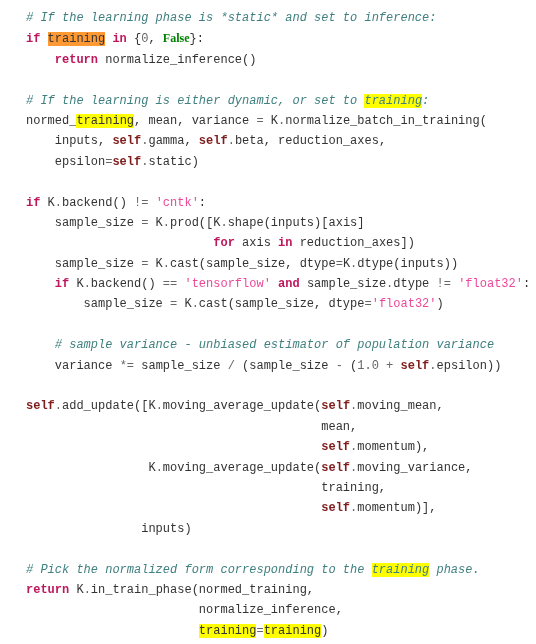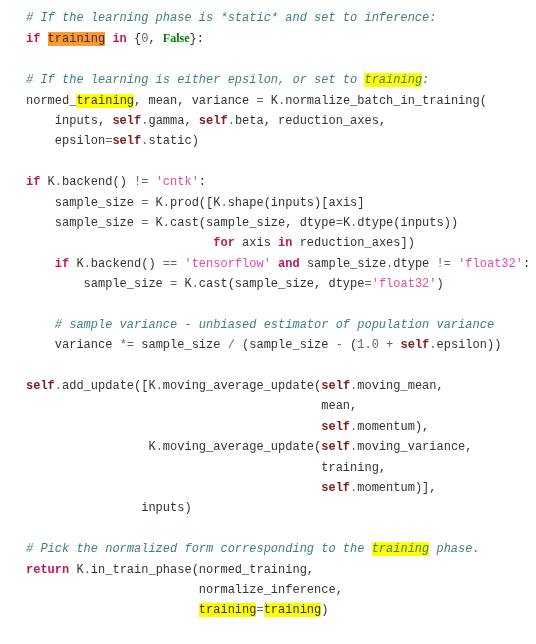--- a/index.html
+++ b/index.html
@@ -53,30 +53,31 @@
     .hl-orange {
       background-color: #ff9933;
     }
   </style>
 </head>
 <body>
 
 <div>
 <div class="code-line"><span class="comment"># If the learning phase is *static* and set to inference:</span></div>
 <div class="code-line"><span class="keyword">if</span><span> </span><span class="hl-orange">training</span><span> </span><span class="keyword">in</span><span> </span><span>{</span><span class="number">0</span><span>, </span><span class="const">False</span><span>}:</span></div>
+<div class="code-line">    <span class="keyword">return</span><span> normalize_inference()</span></div>
 <div class="code-line">&nbsp;</div>
-<div class="code-line"><span class="comment"><span># If the learning is either epsilon, or set to </span><span class="hl-yellow">training</span><span>:</span></span></div>
+<div class="code-line"><span class="comment"><span># If the learning is either dynamic, or set to </span><span class="hl-yellow">training</span><span>:</span></span></div>
 <div class="code-line"><span>normed_</span><span class="hl-yellow">training</span><span>, mean, variance </span><span class="operator">=</span><span> K</span><span class="operator">.</span><span>normalize_batch_in_training(</span></div>
 <div class="code-line"><span>    inputs, </span><span class="selfword">self</span><span class="operator">.</span><span>gamma, </span><span class="selfword">self</span><span class="operator">.</span><span>beta, reduction_axes,</span></div>
 <div class="code-line"><span>    epsilon</span><span class="operator">=</span><span class="selfword">self</span><span class="operator">.</span><span>static)</span></div>
 <div class="code-line">&nbsp;</div>
 <div class="code-line"><span class="keyword">if</span><span> K</span><span class="operator">.</span><span>backend() </span><span class="operator">!=</span><span> </span><span class="string">'cntk'</span><span>:</span></div>
 <div class="code-line"><span>    sample_size </span><span class="operator">=</span><span> K</span><span class="operator">.</span><span>prod([K</span><span class="operator">.</span><span>shape(inputs)[axis]</span></div>
+<div class="code-line"><span>                          </span><span class="keyword">for</span><span> axis </span><span class="keyword">in</span><span> reduction_axes])</span></div>
 <div class="code-line"><span>    sample_size </span><span class="operator">=</span><span> K</span><span class="operator">.</span><span>cast(sample_size, dtype</span><span class="operator">=</span><span>K</span><span class="operator">.</span><span>dtype(inputs))</span></div>
-<div class="code-line"><span>                          </span><span class="keyword">for</span><span> axis </span><span class="keyword">in</span><span> reduction_axes])</span></div>
 <div class="code-line"><span>    </span><span class="keyword">if</span><span> K</span><span class="operator">.</span><span>backend() </span><span class="operator">==</span><span> </span><span class="string">'tensorflow'</span><span> </span><span class="keyword">and</span><span> sample_size</span><span class="operator">.</span><span>dtype </span><span class="operator">!=</span><span> </span><span class="string">'float32'</span><span>:</span></div>
 <div class="code-line"><span>        sample_size </span><span class="operator">=</span><span> K</span><span class="operator">.</span><span>cast(sample_size, dtype</span><span class="operator">=</span><span class="string">'float32'</span><span>)</span></div>
 <div class="code-line">&nbsp;</div>
 <div class="code-line"><span class="comment">    # sample variance - unbiased estimator of population variance</span></div>
 <div class="code-line"><span>    variance </span><span class="operator">*=</span><span> sample_size </span><span class="operator">/</span><span> (sample_size </span><span class="operator">-</span><span> (</span><span class="number">1.0</span><span> </span><span class="operator">+</span><span> </span><span class="selfword">self</span><span class="operator">.</span><span>epsilon))</span></div>
 <div class="code-line">&nbsp;</div>
 <div class="code-line"><span class="selfword">self</span><span class="operator">.</span><span>add_update([K</span><span class="operator">.</span><span>moving_average_update(</span><span class="selfword">self</span><span class="operator">.</span><span>moving_mean,</span></div>
 <div class="code-line"><span>                                         </span><span>mean,</span></div>
 <div class="code-line"><span>                                         </span><span class="selfword">self</span><span class="operator">.</span><span>momentum),</span></div>
 <div class="code-line"><span>                 </span><span>K</span><span class="operator">.</span><span>moving_average_update(</span><span class="selfword">self</span><span class="operator">.</span><span>moving_variance,</span></div>

